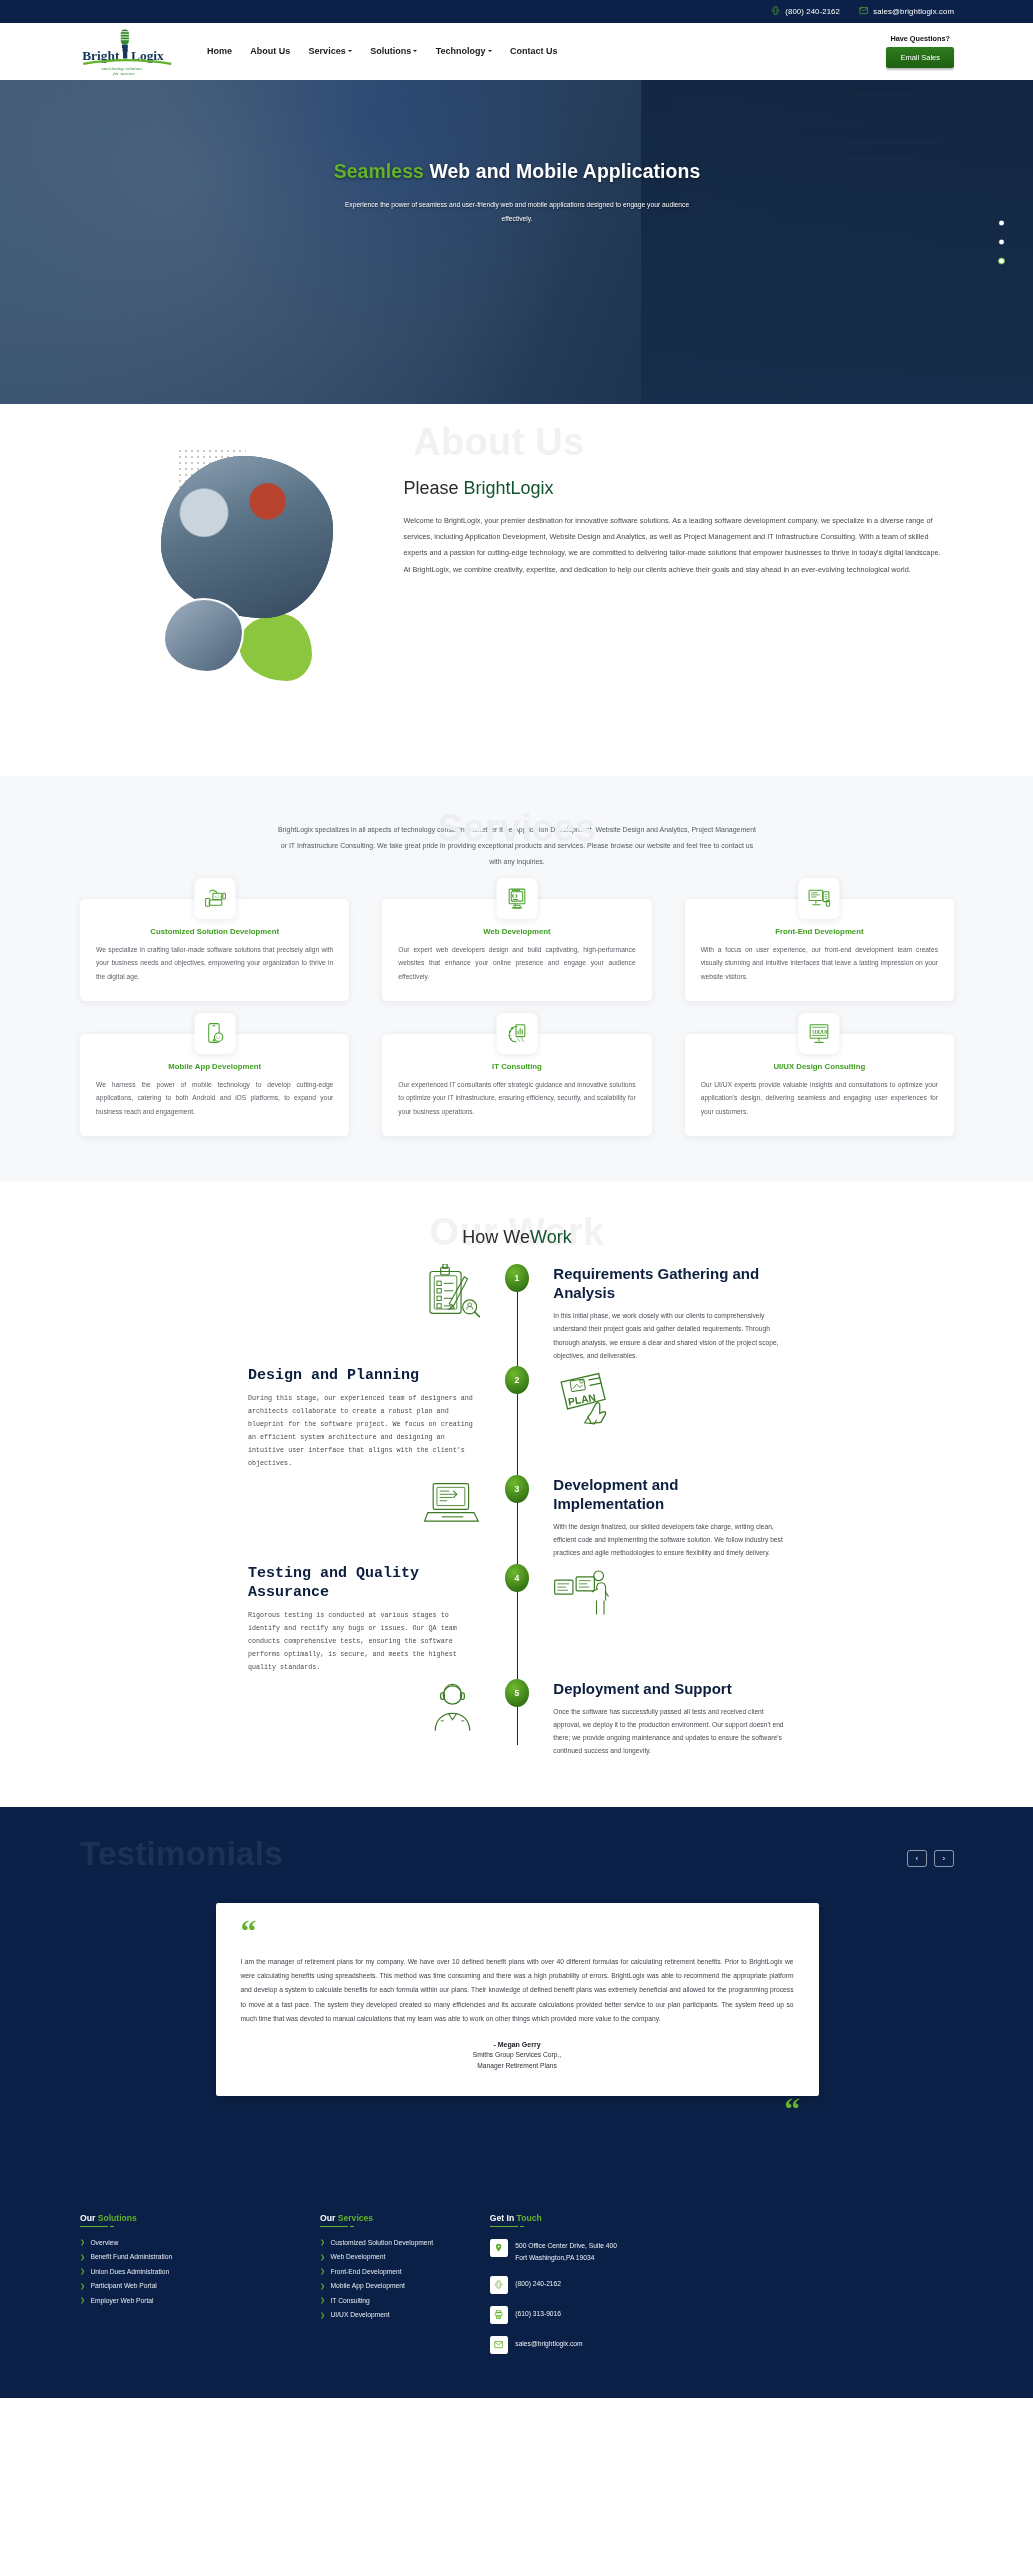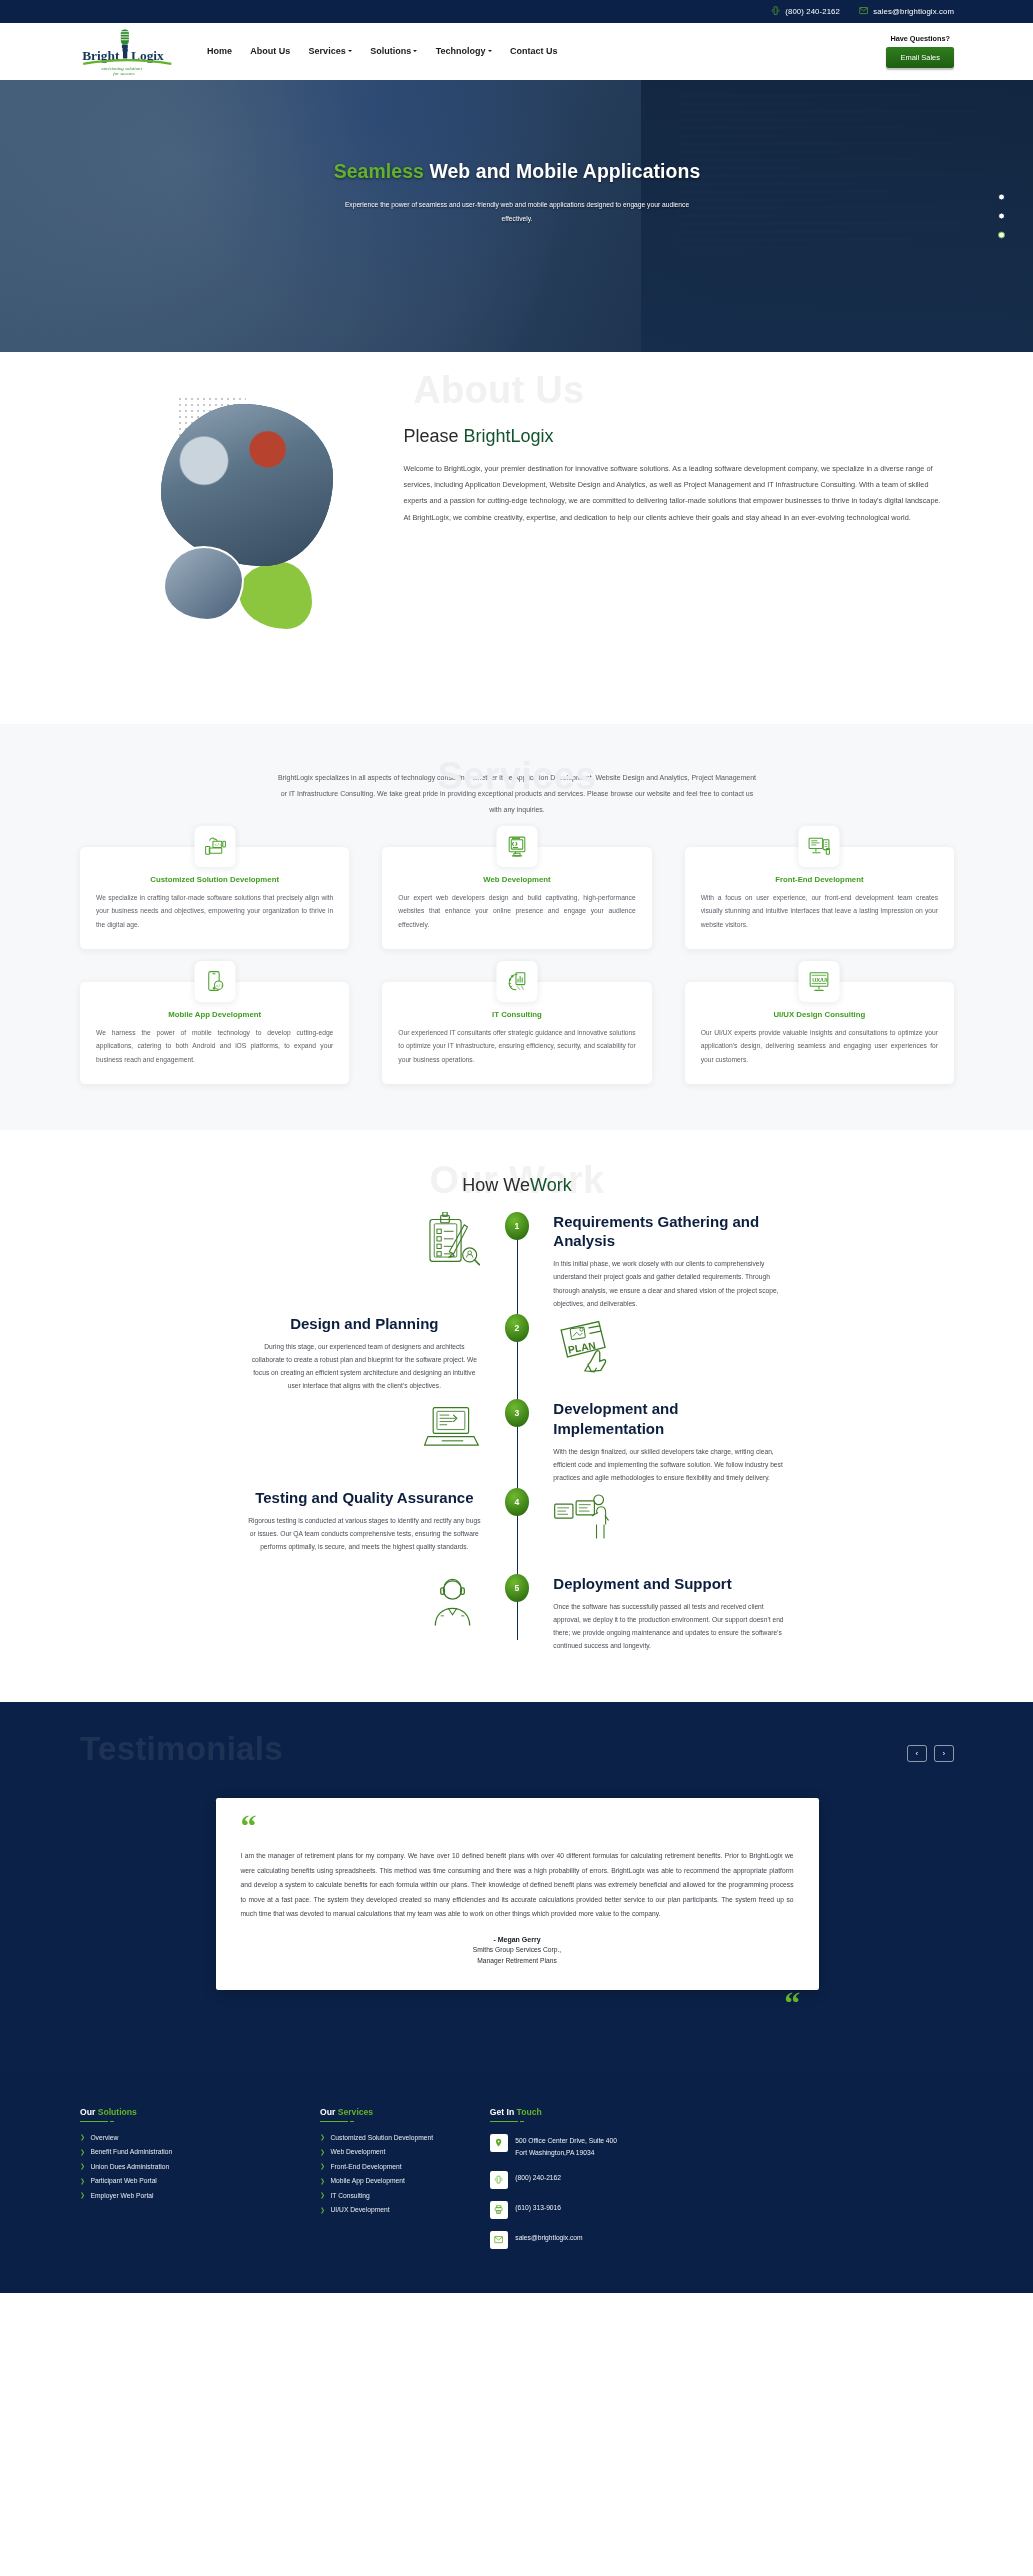--- a/index.html
+++ b/index.html
@@ -73,21 +73,21 @@
     border: none;
     font-size: 7.5px;
     padding: 6px 14px;
     border-radius: 2.2px;
     cursor: pointer;
     font-family: inherit;
     box-shadow: 0 1.1px 1.6px rgba(0,0,0,.25);
   }
   
   .hero {
-    height: 272px;
+    height: 324px;
     position: relative;
     overflow: hidden;
     background: #0c4a6e;
   }
   .hero-bg {
     position: absolute; inset: 0;
     background:
       radial-gradient(circle at 18% 30%, rgba(150,175,200,.55), transparent 45%),
       radial-gradient(circle at 36% 12%, rgba(30,70,140,.85), transparent 30%),
       linear-gradient(110deg,#5d7a95 0%, #46617d 28%, #3b5472 48%, #1f3350 72%, #152b45 100%);
@@ -312,21 +312,21 @@
     margin: 0 auto;
     background: radial-gradient(circle at 38% 30%, #6fba2e, #2f6f12 80%);
     border-radius: 50%;
     color: #fff;
     font-size: 8.6px;
     font-weight: 700;
     display: flex; align-items: center; justify-content: center;
     position: relative; z-index: 2;
   }
   .tl-body { padding: 0 0 0 18.3px; }
-  .tl-body.left { text-align: center; padding: 0 18.3px 0 0; grid-column: 1; }
+  .tl-body.left { text-align: left; padding: 0 18.3px 0 0; grid-column: 1; font-family: Liberation Mono, monospace; }
   .tl-body.right { grid-column: 3; }
   .tl-art { display:flex; align-items:flex-start; justify-content:center; }
   .tl-art.left { grid-column: 1; justify-content:flex-end; padding-right: 14px; }
   .tl-art.right { grid-column: 3; justify-content:flex-start; padding-left: 14px; }
   .tl-art svg { width: 65px; height: 59px; }
   .tl-title {
     font-size: 15px;
     font-weight: 700;
     color: #0d1f3f;
     margin-bottom: 6.5px;

